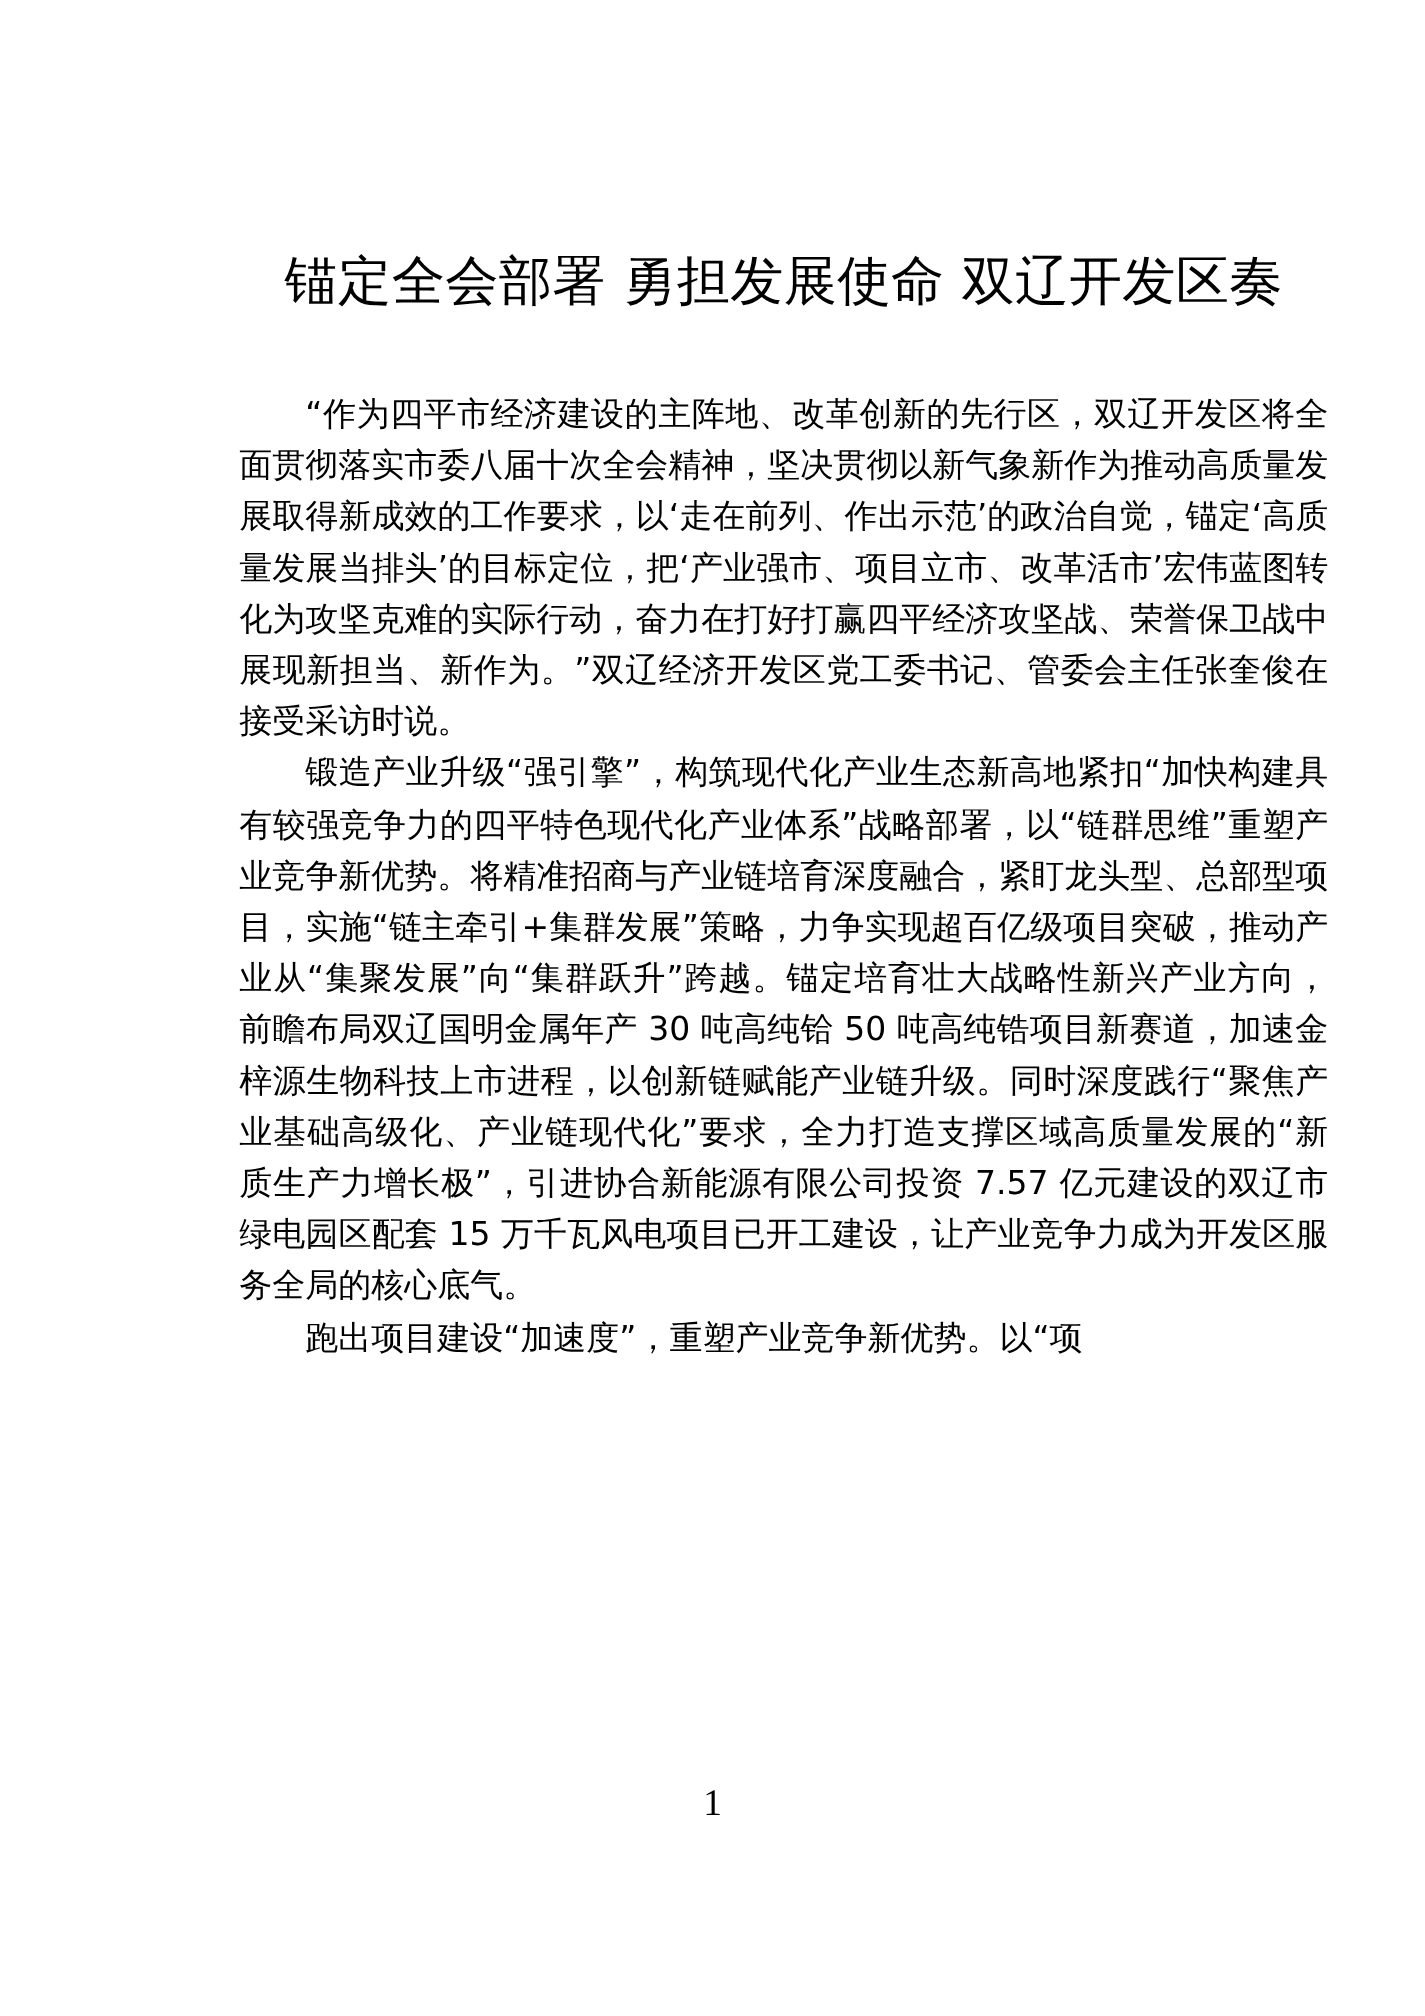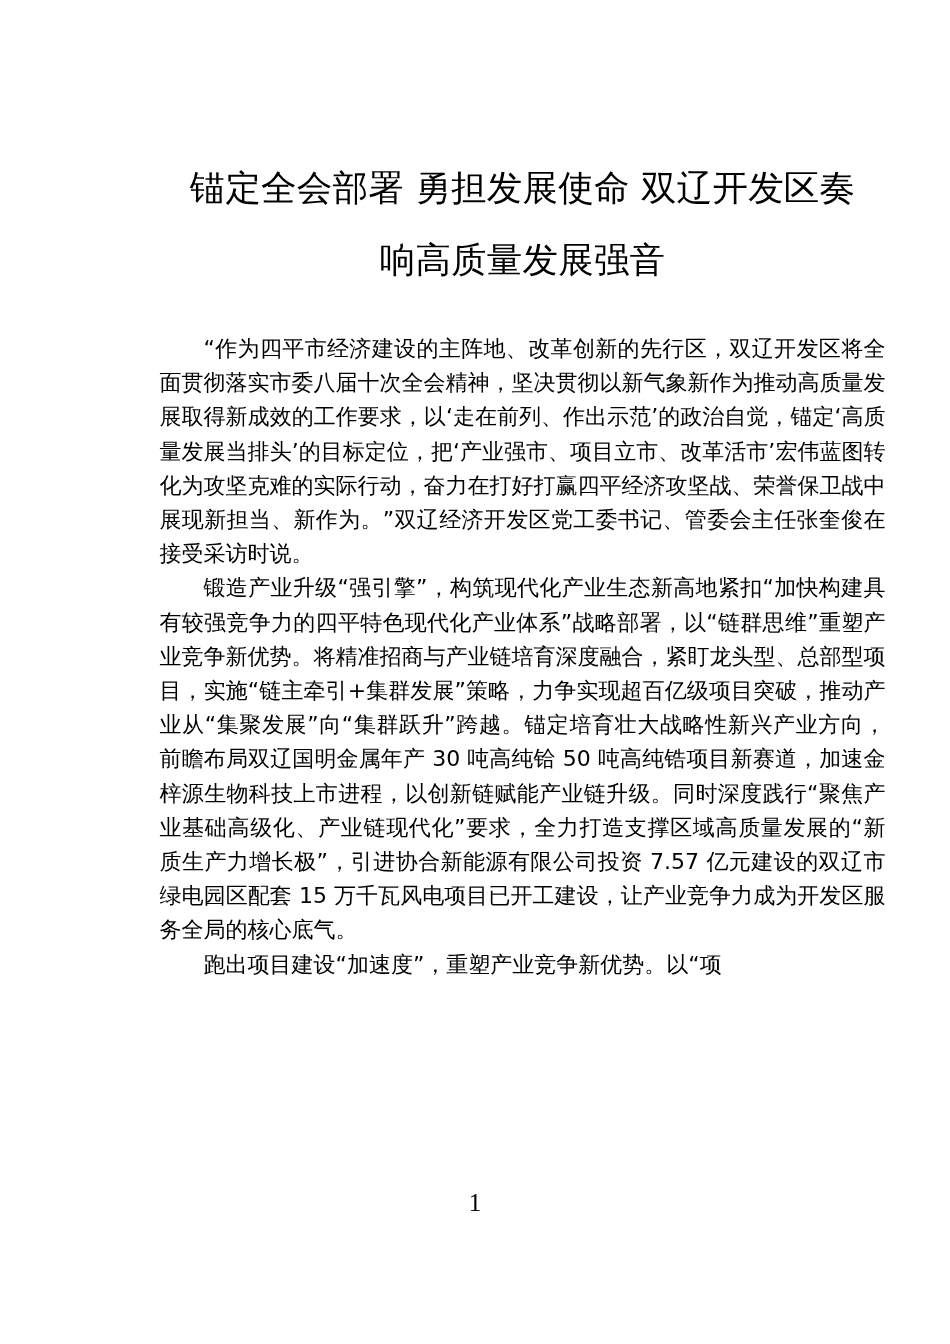--- a/index.html
+++ b/index.html
@@ -83,21 +83,20 @@
 </style>
 </head>
 <body>
 
 <div class="page">
 
   <div class="page-body">
 
     <h1 class="doc-title">
       <span class="t-line">锚定全会部署 勇担发展使命 双辽开发区奏</span>
-      <span class="t-line">响高质量发展强音</span>
     </h1>
 
     <div class="body-text">
       <p class="para">“作为四平市经济建设的主阵地、改革创新的先行区，双辽开发区将全面贯彻落实市委八届十次全会精神，坚决贯彻以新气象新作为推动高质量发展取得新成效的工作要求，以‘走在前列、作出示范’的政治自觉，锚定‘高质量发展当排头’的目标定位，把‘产业强市、项目立市、改革活市’宏伟蓝图转化为攻坚克难的实际行动，奋力在打好打赢四平经济攻坚战、荣誉保卫战中展现新担当、新作为。”双辽经济开发区党工委书记、管委会主任张奎俊在接受采访时说。</p>
       <p class="para">锻造产业升级“强引擎”，构筑现代化产业生态新高地紧扣“加快构建具有较强竞争力的四平特色现代化产业体系”战略部署，以“链群思维”重塑产业竞争新优势。将精准招商与产业链培育深度融合，紧盯龙头型、总部型项目，实施“链主牵引+集群发展”策略，力争实现超百亿级项目突破，推动产业从“集聚发展”向“集群跃升”跨越。锚定培育壮大战略性新兴产业方向，前瞻布局双辽国明金属年产 30 吨高纯铪 50 吨高纯锆项目新赛道，加速金梓源生物科技上市进程，以创新链赋能产业链升级。同时深度践行“聚焦产业基础高级化、产业链现代化”要求，全力打造支撑区域高质量发展的“新质生产力增长极”，引进协合新能源有限公司投资 7.57 亿元建设的双辽市绿电园区配套 15 万千瓦风电项目已开工建设，让产业竞争力成为开发区服务全局的核心底气。</p>
       <p class="para">跑出项目建设“加速度”，重塑产业竞争新优势。以“项</p>
     </div>
 
   </div>
 

